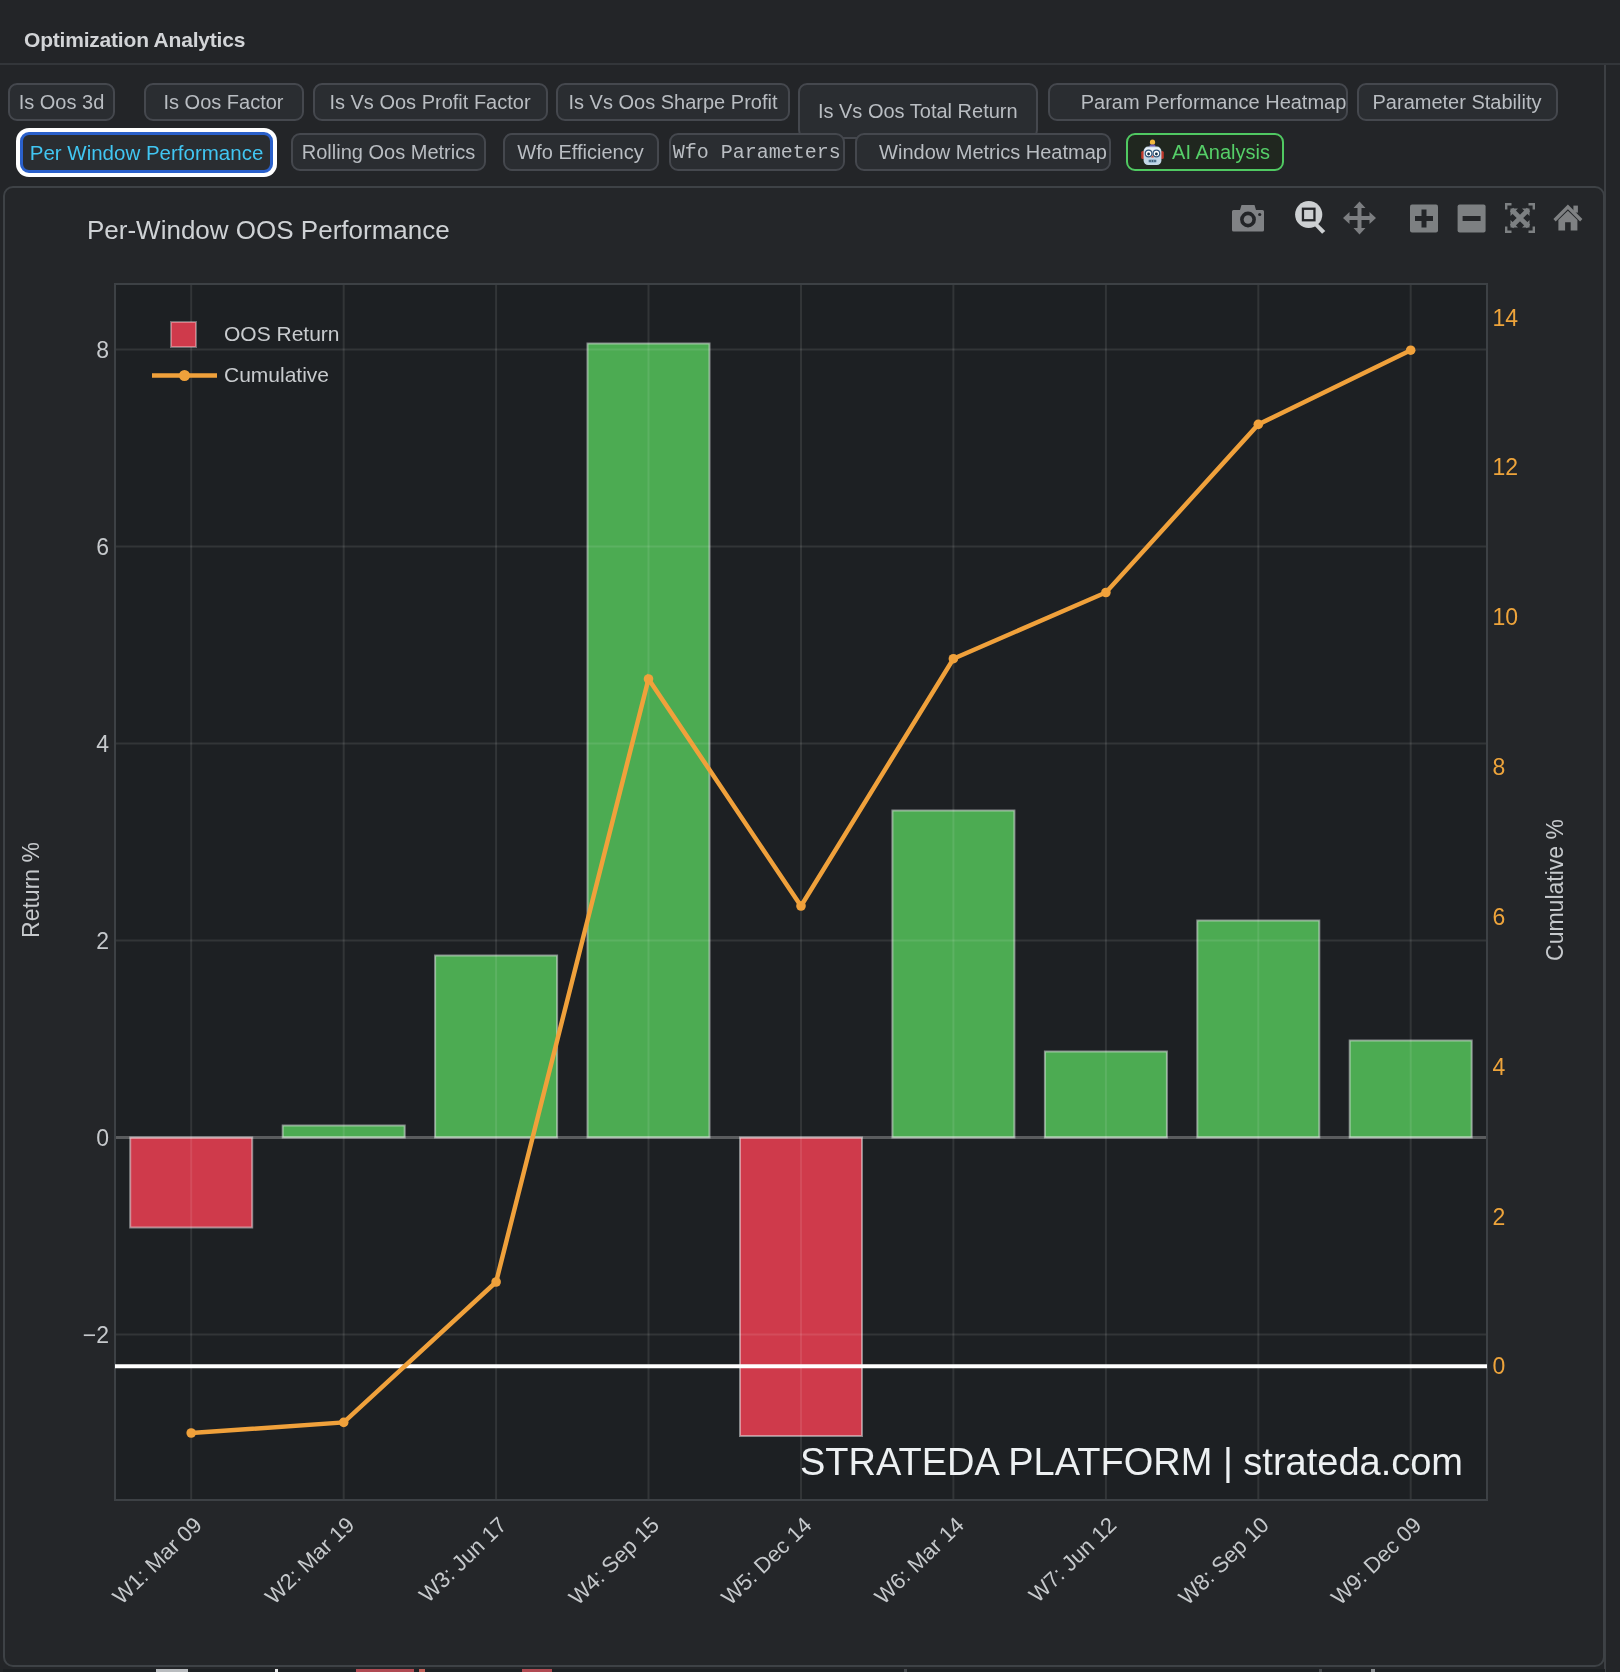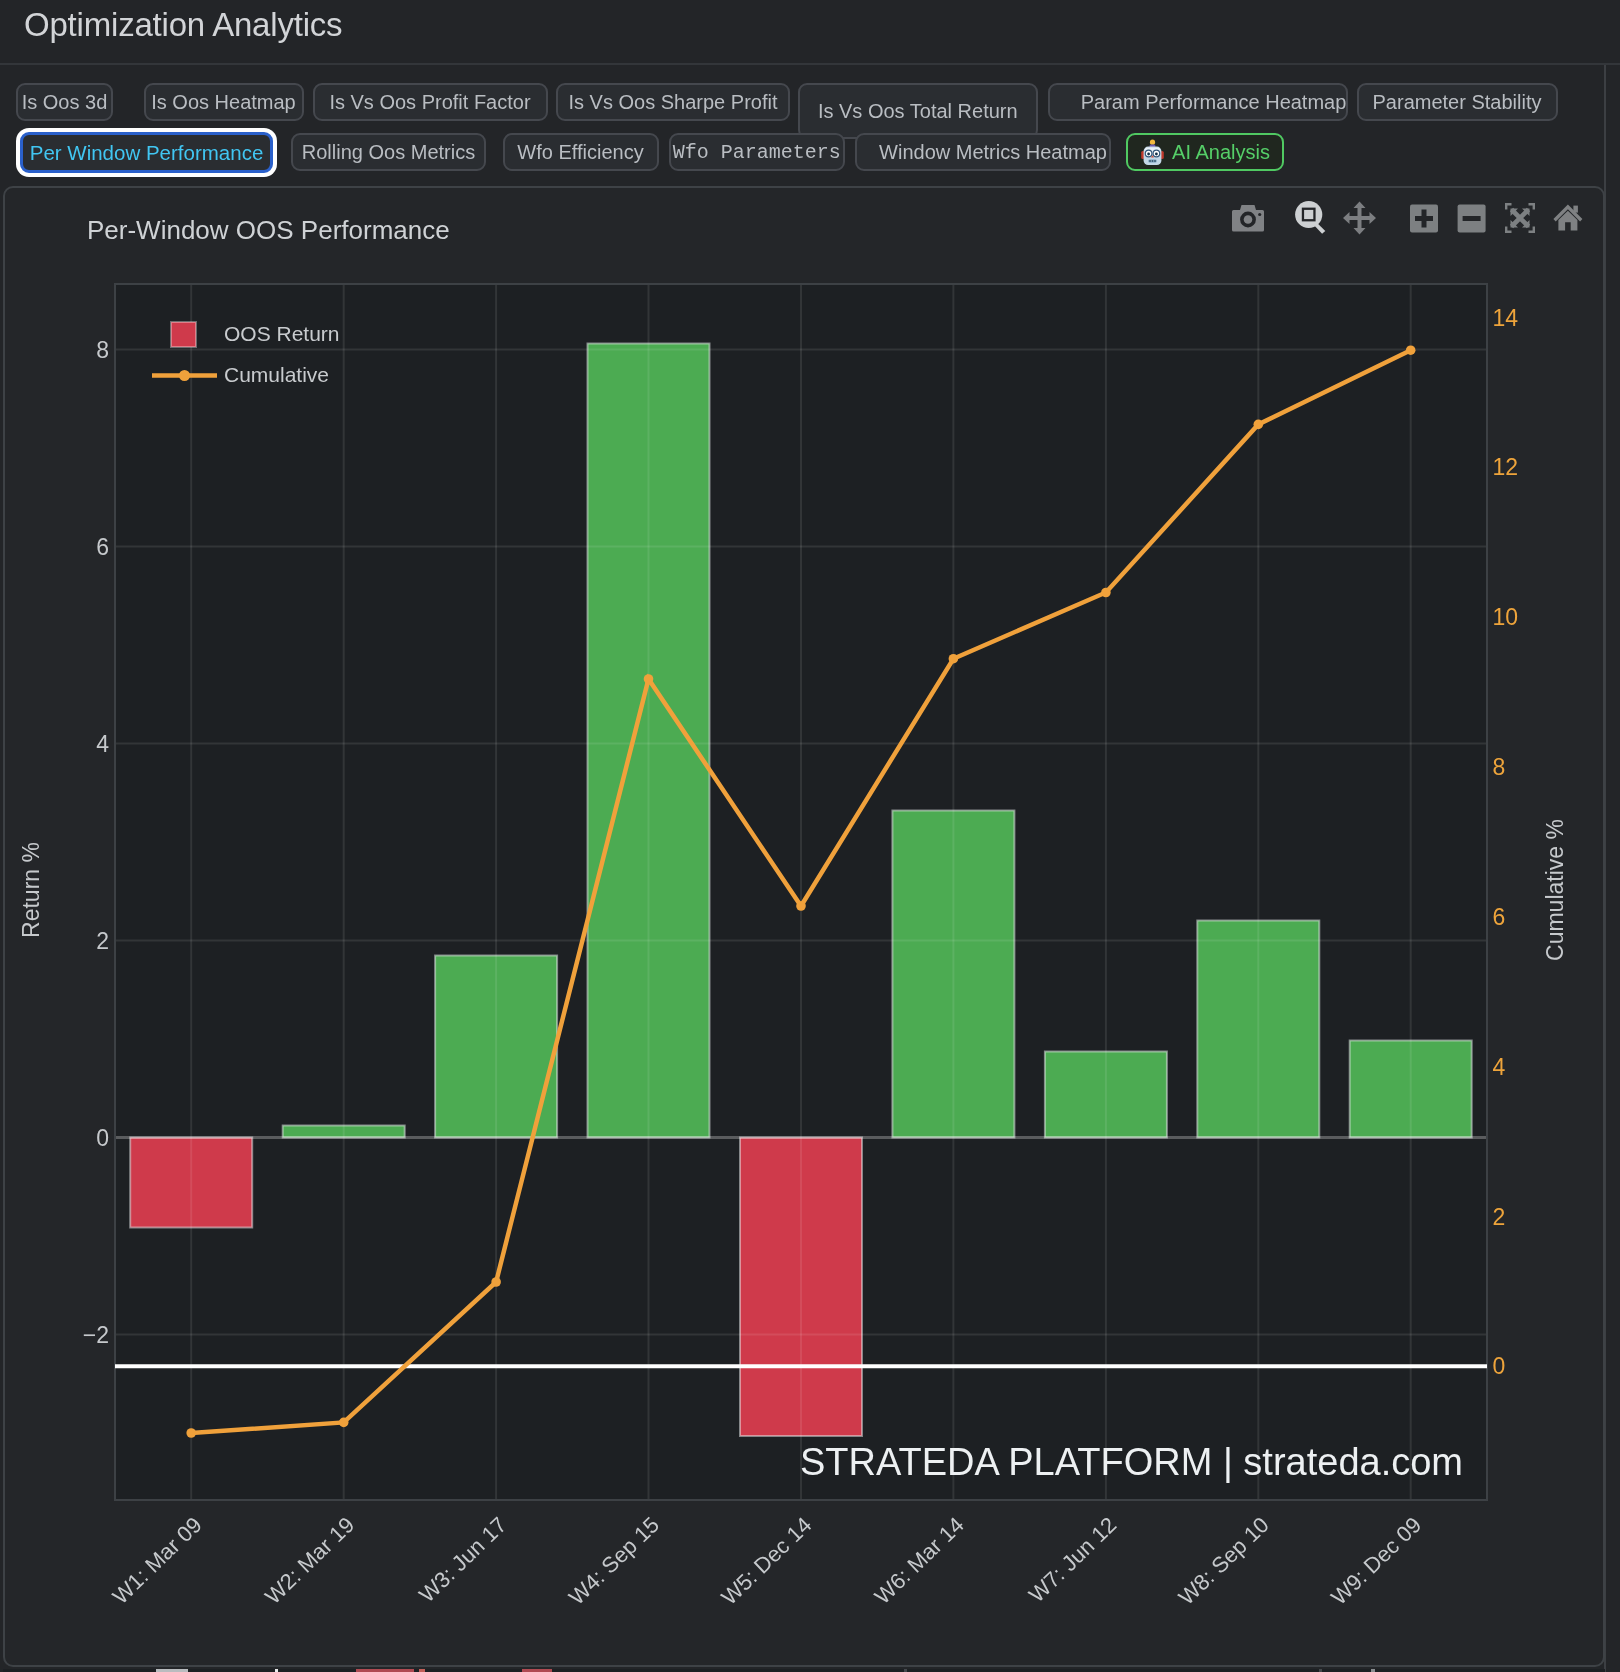--- a/index.html
+++ b/index.html
@@ -6,25 +6,25 @@
   body{width:1620px;height:1672px;position:relative;overflow:hidden;
        font-family:"Liberation Sans",sans-serif;}
   .abs{position:absolute;}
   .btn{position:absolute;box-sizing:border-box;border:2px solid #45484e;border-radius:9px;
        background:#2a2d31;color:#b9bdc2;display:flex;align-items:center;
        justify-content:center;white-space:nowrap;font-size:20px;}
 </style>
 </head>
 <body>
 
-  <div class="abs" style="left:24px;top:6px;font-size:33px;font-weight:normal;color:#d2d4d7;letter-spacing:-0.2px;">Optimization Analytics</div>
+  <div class="abs" style="left:24px;top:28px;font-size:21px;font-weight:bold;color:#d2d4d7;letter-spacing:-0.2px;">Optimization Analytics</div>
   <div class="abs" style="left:0;top:63px;width:1620px;height:2px;background:#33363a;"></div>
 
-  <div class="btn" style="left:16px;top:83px;width:97px;height:38px;">Is Oos 3d</div>
-  <div class="btn" style="left:143.5px;top:83px;width:160px;height:38px;">Is Oos Heatmap</div>
+  <div class="btn" style="left:8px;top:83px;width:107px;height:38px;">Is Oos 3d</div>
+  <div class="btn" style="left:143.5px;top:83px;width:160px;height:38px;">Is Oos Factor</div>
   <div class="btn" style="left:312.5px;top:83px;width:235px;height:38px;">Is Vs Oos Profit Factor</div>
   <div class="btn" style="left:556px;top:83px;width:234px;height:38px;">Is Vs Oos Sharpe Profit</div>
   <div class="btn" style="left:798px;top:83px;width:239.5px;height:56px;">Is Vs Oos Total Return</div>
   <div class="btn" style="left:1047.5px;top:83px;width:300px;height:38px;padding-left:32px;">Param Performance Heatmap</div>
   <div class="btn" style="left:1356.5px;top:83px;width:201px;height:38px;">Parameter Stability</div>
 
   <div class="btn" style="left:20px;top:132px;width:253px;height:41px;border:3px solid #2a60cb;box-shadow:0 0 0 4px #ffffff;color:#41c6f2;font-size:20.5px;background:#2a2d31;">Per Window Performance</div>
   <div class="btn" style="left:291px;top:133px;width:195px;height:38px;">Rolling Oos Metrics</div>
   <div class="btn" style="left:502.5px;top:133px;width:156px;height:38px;">Wfo Efficiency</div>
   <div class="btn" style="left:668.5px;top:133px;width:176.5px;height:38px;font-family:Liberation Mono, monospace;">Wfo Parameters</div>

